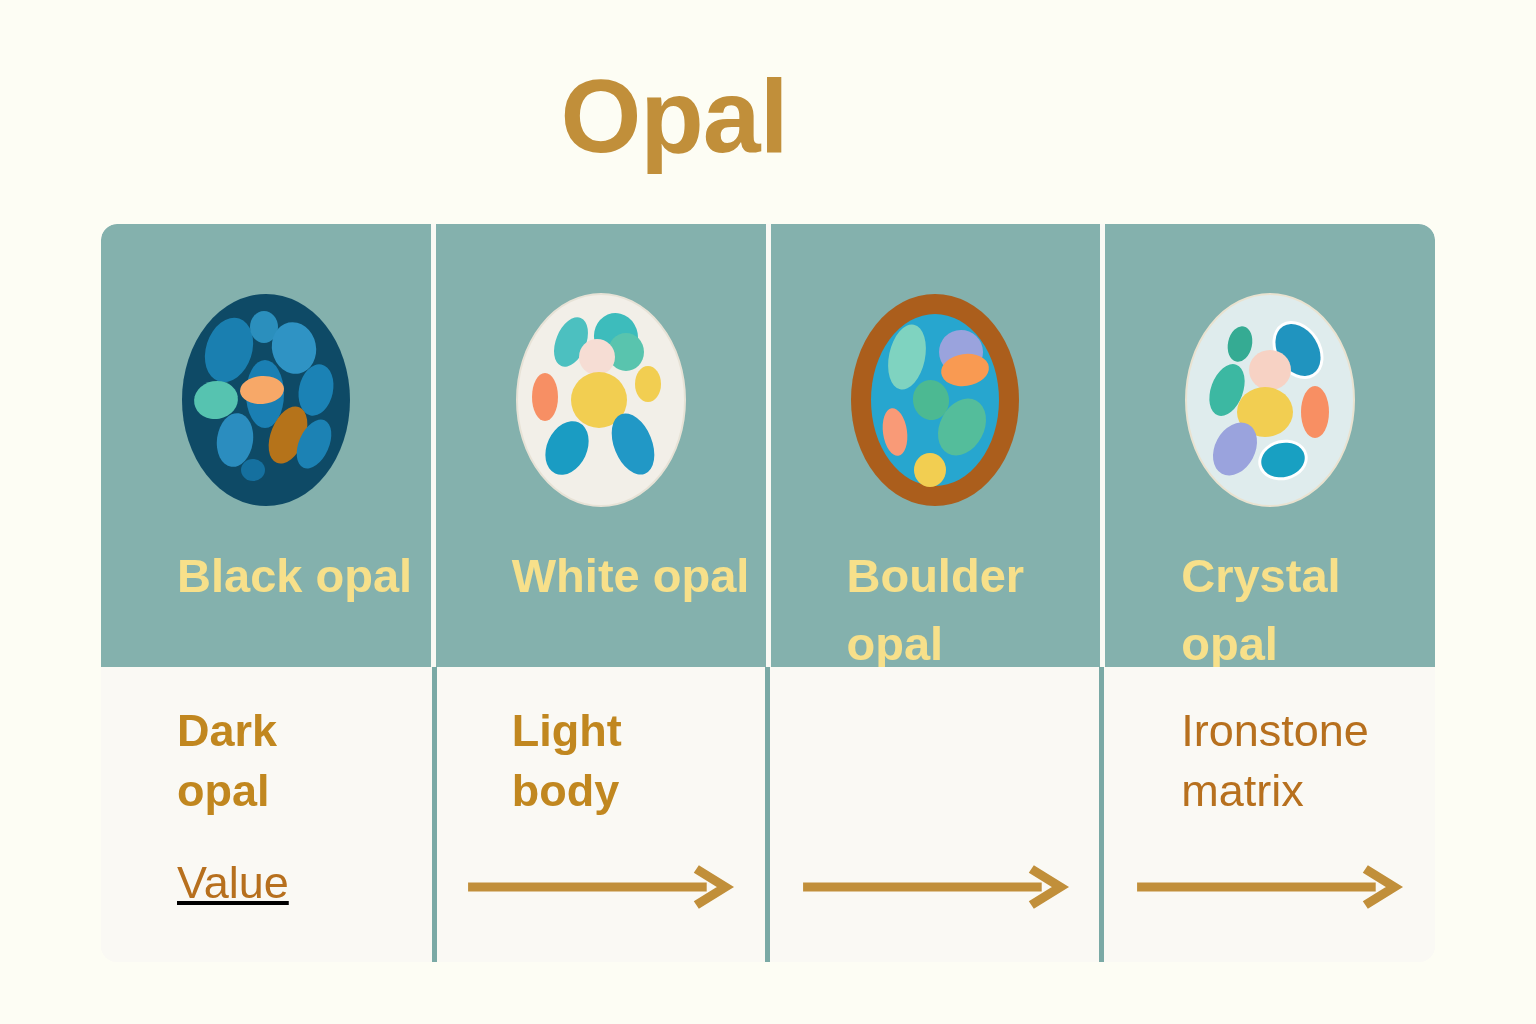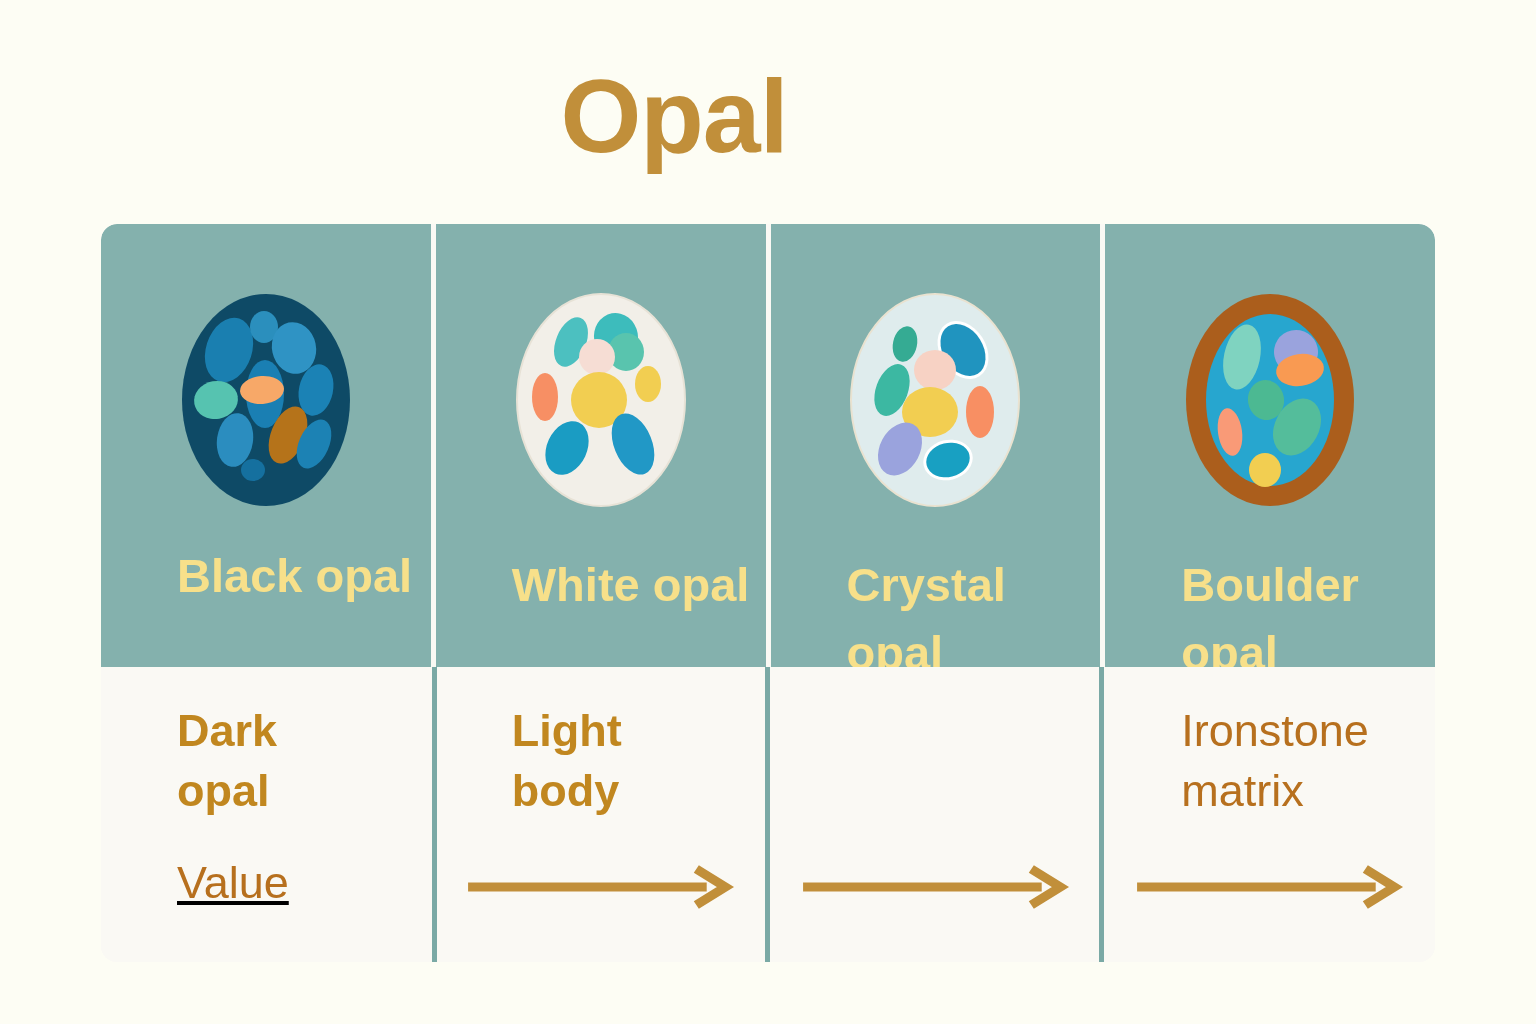--- a/index.html
+++ b/index.html
@@ -53,21 +53,20 @@
   .gem-card {
     flex: 1 1 0;
     background: #84b1ad;
     position: relative;
     display: flex;
     flex-direction: column;
     align-items: center;
   }
   .gem-card + .gem-card {
     margin-left: 5px;
-    gap: 9px;
   }
   .top-band .gem-card:first-child {
     border-top-left-radius: 16px;
   }
   .top-band .gem-card:last-child {
     border-top-right-radius: 16px;
   }
 
   
   .gem-wrap {
@@ -198,59 +197,59 @@
           </g>
         </svg>
       </div>
       <div class="gem-label">White
 opal</div>
     </div>
 
     <div class="gem-card">
       <div class="gem-wrap">
         <svg viewBox="0 0 200 248">
+          <ellipse cx="100" cy="128" rx="84" ry="106" fill="#ab5e1c"></ellipse>
+          <ellipse cx="100" cy="128" rx="64" ry="86" fill="#27a6cf"></ellipse>
+          <g>
+            <ellipse cx="72" cy="85" rx="18" ry="33" fill="#7fd3c0" transform="rotate(12 72 85)"></ellipse>
+            <ellipse cx="126" cy="80" rx="22" ry="22" fill="#9aa3dd" transform="rotate(-12 126 80)"></ellipse>
+            <ellipse cx="130" cy="98" rx="24" ry="16" fill="#f99a52" transform="rotate(-8 130 98)"></ellipse>
+            <ellipse cx="96" cy="128" rx="18" ry="20" fill="#4cb992" transform="rotate(-10 96 128)"></ellipse>
+            <ellipse cx="127" cy="155" rx="22" ry="30" fill="#54bd9b" transform="rotate(28 127 155)"></ellipse>
+            <ellipse cx="60" cy="160" rx="12" ry="24" fill="#f99a77" transform="rotate(-8 60 160)"></ellipse>
+            <ellipse cx="95" cy="198" rx="16" ry="17" fill="#f2ce51"></ellipse>
+          </g>
+        </svg>
+      </div>
+      <div class="gem-label">Boulder
+opal</div>
+    </div>
+
+    <div class="gem-card">
+      <div class="gem-wrap">
+        <svg viewBox="0 0 200 248">
           <ellipse cx="100" cy="128" rx="84" ry="106" fill="#dfeced" stroke="#e9e2d0" stroke-width="2"></ellipse>
           <g>
             <ellipse cx="70" cy="72" rx="12" ry="18" fill="#35ab93" transform="rotate(12 70 72)"></ellipse>
             <ellipse cx="128" cy="78" rx="23" ry="31" fill="#ffffff" transform="rotate(-32 128 78)"></ellipse>
             <ellipse cx="128" cy="78" rx="20" ry="28" fill="#2094bf" transform="rotate(-32 128 78)"></ellipse>
             <ellipse cx="100" cy="98" rx="21" ry="20" fill="#f7d2c4"></ellipse>
             <ellipse cx="57" cy="118" rx="16" ry="27" fill="#3cb8a2" transform="rotate(20 57 118)"></ellipse>
             <ellipse cx="95" cy="140" rx="28" ry="25" fill="#f2ce51"></ellipse>
             <ellipse cx="145" cy="140" rx="14" ry="26" fill="#f88f63"></ellipse>
             <ellipse cx="65" cy="177" rx="20" ry="28" fill="#9aa3dd" transform="rotate(28 65 177)"></ellipse>
             <ellipse cx="113" cy="188" rx="25" ry="20" fill="#ffffff" transform="rotate(-14 113 188)"></ellipse>
             <ellipse cx="113" cy="188" rx="22" ry="17" fill="#18a0c2" transform="rotate(-14 113 188)"></ellipse>
           </g>
         </svg>
       </div>
       <div class="gem-label">Crystal
 opal</div>
     </div>
 
-    <div class="gem-card">
-      <div class="gem-wrap">
-        <svg viewBox="0 0 200 248">
-          <ellipse cx="100" cy="128" rx="84" ry="106" fill="#ab5e1c"></ellipse>
-          <ellipse cx="100" cy="128" rx="64" ry="86" fill="#27a6cf"></ellipse>
-          <g>
-            <ellipse cx="72" cy="85" rx="18" ry="33" fill="#7fd3c0" transform="rotate(12 72 85)"></ellipse>
-            <ellipse cx="126" cy="80" rx="22" ry="22" fill="#9aa3dd" transform="rotate(-12 126 80)"></ellipse>
-            <ellipse cx="130" cy="98" rx="24" ry="16" fill="#f99a52" transform="rotate(-8 130 98)"></ellipse>
-            <ellipse cx="96" cy="128" rx="18" ry="20" fill="#4cb992" transform="rotate(-10 96 128)"></ellipse>
-            <ellipse cx="127" cy="155" rx="22" ry="30" fill="#54bd9b" transform="rotate(28 127 155)"></ellipse>
-            <ellipse cx="60" cy="160" rx="12" ry="24" fill="#f99a77" transform="rotate(-8 60 160)"></ellipse>
-            <ellipse cx="95" cy="198" rx="16" ry="17" fill="#f2ce51"></ellipse>
-          </g>
-        </svg>
-      </div>
-      <div class="gem-label">Boulder
-opal</div>
-    </div>
-
   </div>
 
   <div class="bottom-band">
 
     <div class="desc-card">
       <div class="desc-text bold">Dark
 opal</div>
       <div class="value-row">
         <div class="value-text">Value</div>
       </div>

